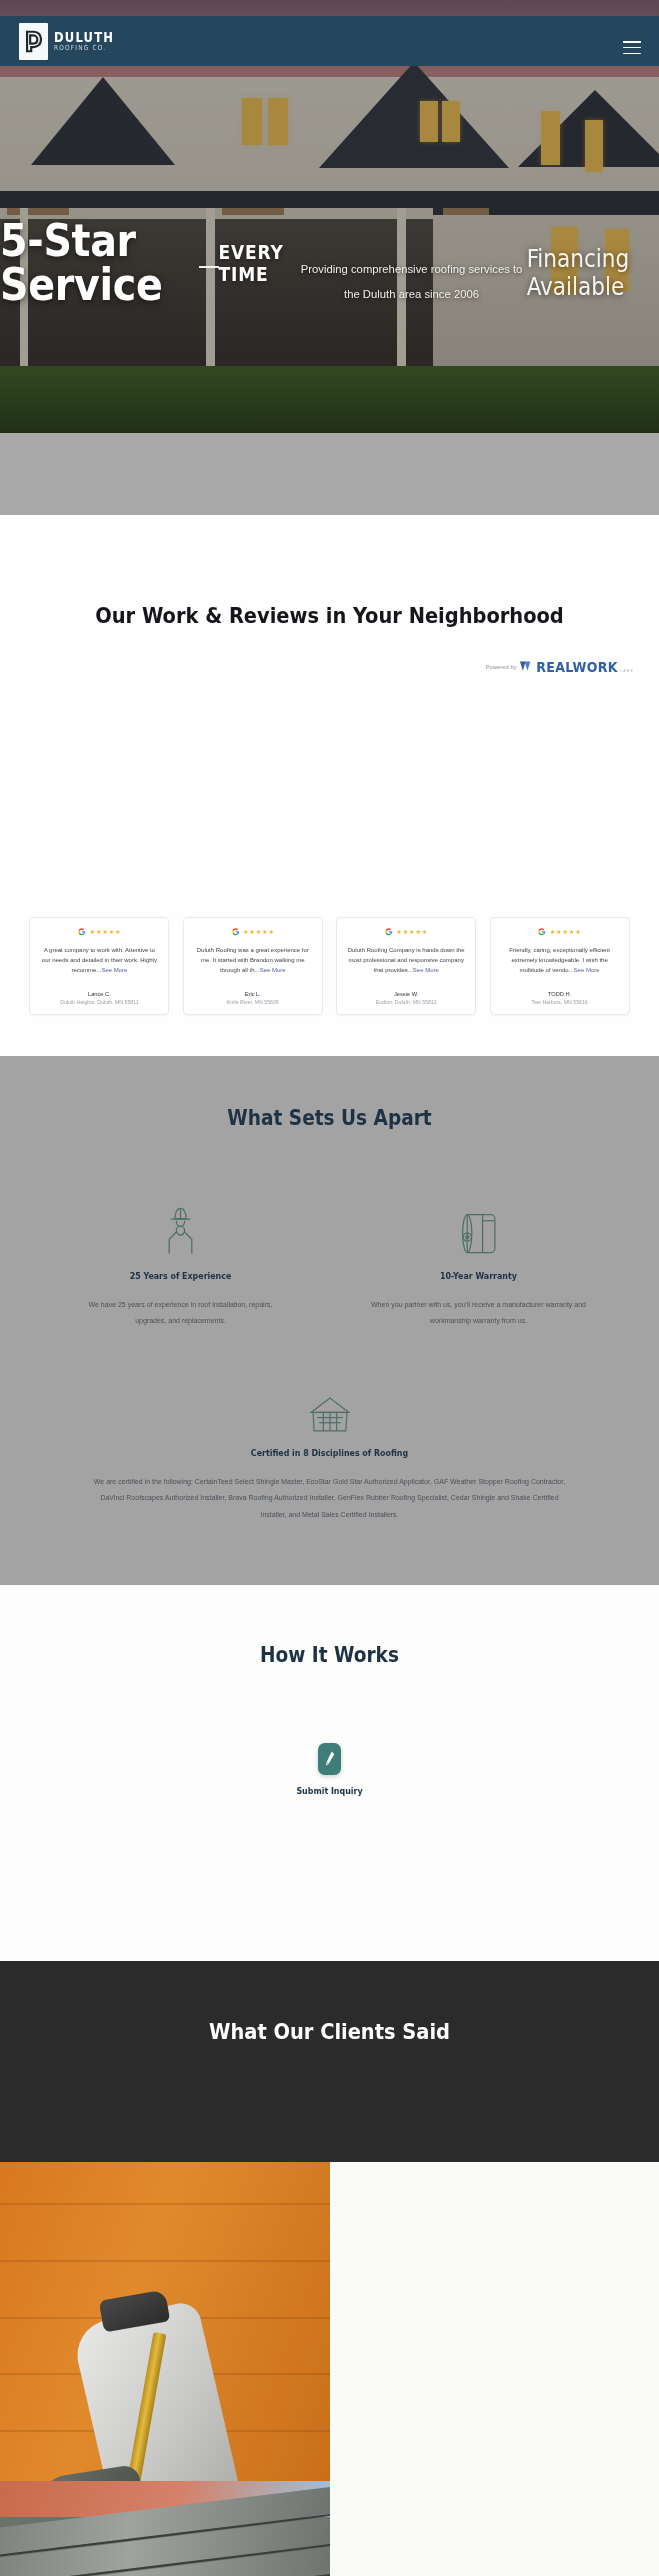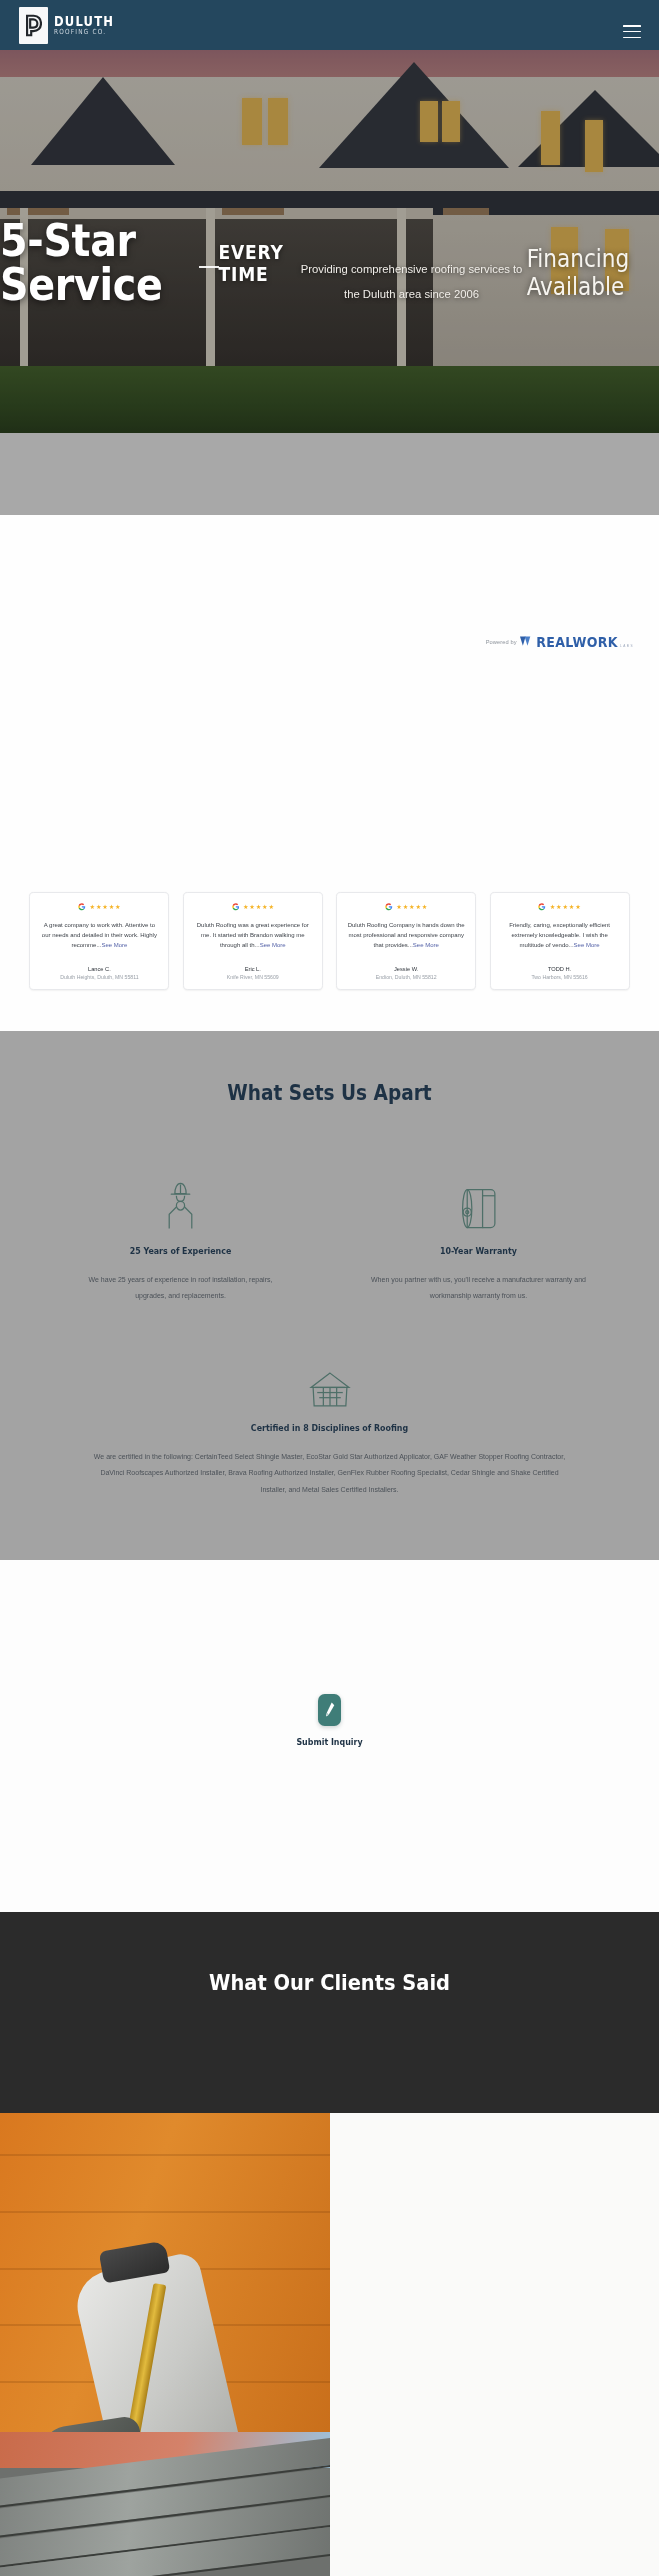--- a/index.html
+++ b/index.html
@@ -6,21 +6,21 @@
   html,body { width:659px; }
   body {
     font-family:"Liberation Sans", sans-serif;
     background:#fdfdfd;
     color:#222;
     -webkit-font-smoothing:antialiased;
   }
 
   
   .site-header{
-    position:absolute; top:0; left:0; width:659px; height:50px;
+    position:absolute; top:16px; left:0; width:659px; height:50px;
     background:#24475e; display:flex; align-items:center;
     justify-content:space-between; padding:0 18.5px; z-index:40;
   }
   .brand{ display:flex; align-items:center; gap:6.2px; }
   .brand-mark{
     width:29px; height:37px; background:#f7f8f9; border-radius:1px;
     display:flex; align-items:center; justify-content:center;
   }
   .brand-mark svg{ display:block; }
   .brand-words{ display:flex; flex-direction:column; gap:1px; }
@@ -294,20 +294,21 @@
     <div class="hero-rule"></div>
     <h2 class="hero-h2">EVERY TIME</h2>
     <p class="hero-p">Providing comprehensive roofing services to the Duluth area since 2006</p>
     <div class="hero-fin">Financing Available</div>
   </div>
 </section>
 
 <div class="gray-band"></div>
 
 <section class="reviews-sec">
+  <h2 class="reviews-head">Our Work &amp; Reviews in Your Neighborhood</h2>
 
   <div class="powered">
     <span class="powered-txt">Powered by</span>
     <span class="rw-logo">
       <span>
         <svg width="13.4" height="10.3" viewBox="0 0 26 20" aria-hidden="true">
           <polygon points="0,1 11,1 5.5,19" fill="#2f5fa8"></polygon>
           <polygon points="9,1 20,1 14.5,19" fill="#4a7fc9"></polygon>
         </svg>
       </span>
@@ -479,20 +480,21 @@
         <line x1="43" y1="34" x2="43" y2="70"></line>
         <line x1="56" y1="34" x2="56" y2="70"></line>
       </svg>
     </div>
     <div class="feat-title">Certified in 8 Disciplines of Roofing</div>
     <div class="feat-body">We are certified in the following: CertainTeed Select Shingle Master, EcoStar Gold Star Authorized Applicator, GAF Weather Stopper Roofing Contractor, DaVinci Roofscapes Authorized Installer, Brava Roofing Authorized Installer, GenFlex Rubber Roofing Specialist, Cedar Shingle and Shake Certified Installer, and Metal Sales Certified Installers.</div>
   </div>
 </section>
 
 <section class="hiw-sec">
+  <h2 class="sec-title">How It Works</h2>
   <div class="hiw-row">
     <div class="step">
       <div class="step-badge">
         <svg width="11.3" height="17.5" viewBox="0 0 22 34" aria-hidden="true">
           <path d="M15 3 l5 5 -11 19 -5 3 1 -6 z" fill="#ffffff"></path>
           <path d="M5 24 l4 3" stroke="#3f7d78" stroke-width="1.4"></path>
         </svg>
       </div>
       <div class="step-label">Submit Inquiry</div>
     </div>

